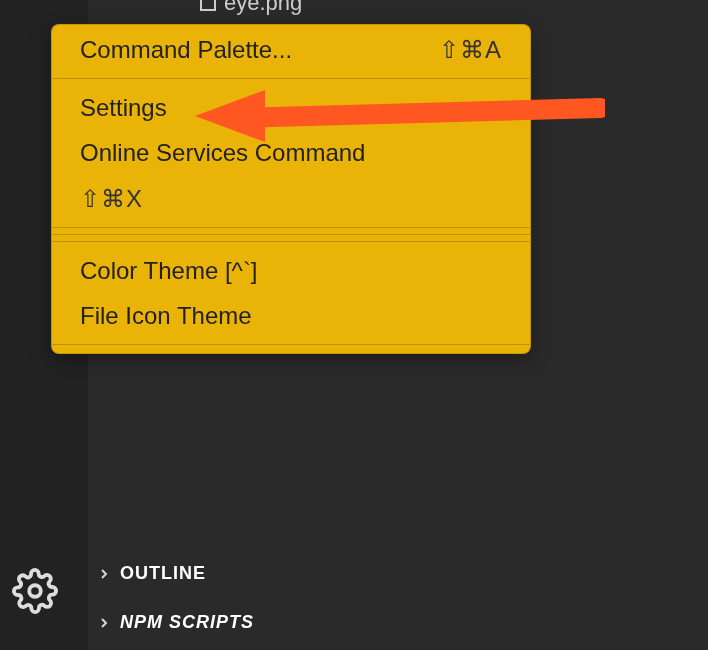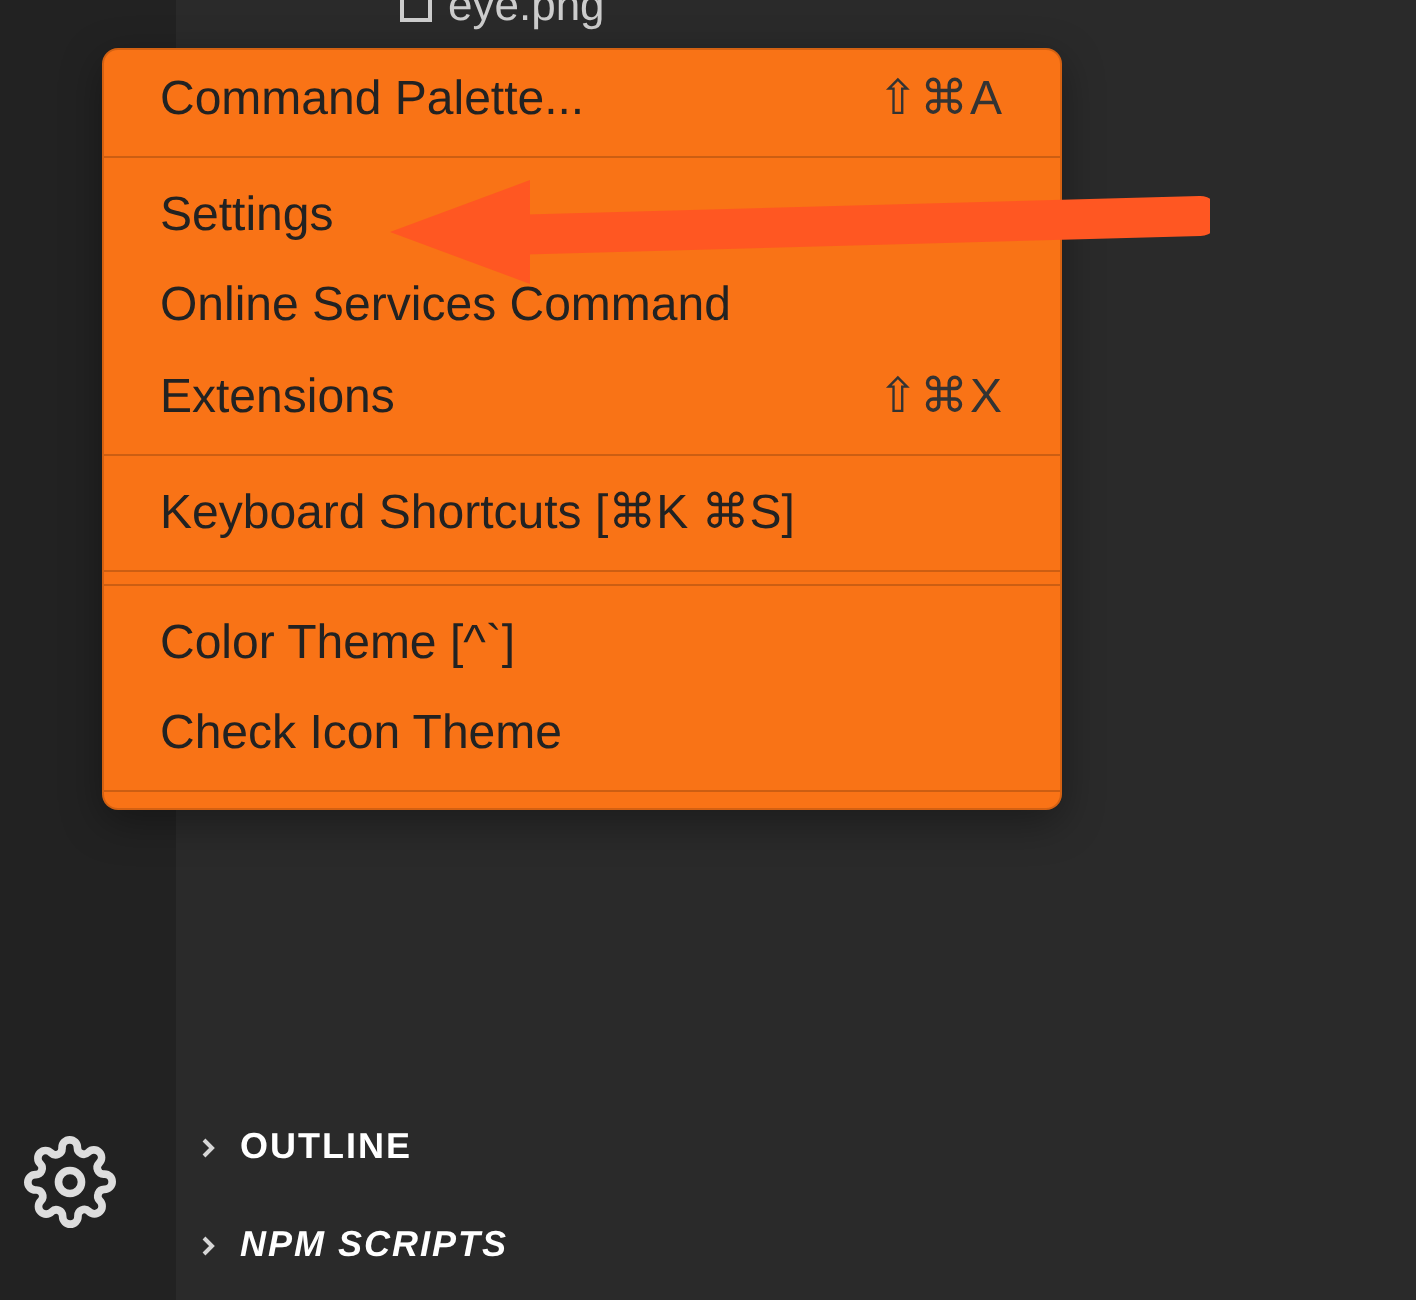--- a/index.html
+++ b/index.html
@@ -32,21 +32,21 @@
     .file-hint .box {
       width: 16px;
       height: 16px;
       border: 2px solid #ccc;
     }
     .context-menu {
       position: absolute;
       left: 51px;
       top: 24px;
       width: 480px;
-      background: #f97316;
+      background: #eab308;
       border: 1px solid rgba(0,0,0,0.15);
       border-radius: 8px;
       box-shadow: 0 6px 20px rgba(0,0,0,0.35);
       padding: 2px 0;
       text-align: right;
     }
     .menu-item {
       display: flex;
       justify-content: space-between;
       align-items: center;
@@ -118,34 +118,30 @@
     <span class="shortcut">⇧⌘A</span>
   </div>
   <div class="menu-sep"></div>
   <div class="menu-item">
     <span>Settings</span>
   </div>
   <div class="menu-item">
     <span>Online Services Command</span>
   </div>
   <div class="menu-item">
-    <span>Extensions</span>
     <span class="shortcut">⇧⌘X</span>
   </div>
   <div class="menu-sep"></div>
-  <div class="menu-item">
-    <span>Keyboard Shortcuts [⌘K ⌘S]</span>
-  </div>
   <div class="menu-sep"></div>
   <div class="menu-sep"></div>
   <div class="menu-item">
     <span>Color Theme [^`]</span>
   </div>
   <div class="menu-item">
-    <span>Check Icon Theme</span>
+    <span>File Icon Theme</span>
   </div>
   <div class="menu-sep"></div>
 </div>
 
 <svg class="arrow-svg" viewBox="0 0 410 60">
   <defs>
     <marker id="ahead" markerWidth="12" markerHeight="12" refX="2" refY="6" orient="auto">
       <polygon points="0,0 12,6 0,12" fill="#ff5722"></polygon>
     </marker>
   </defs>

